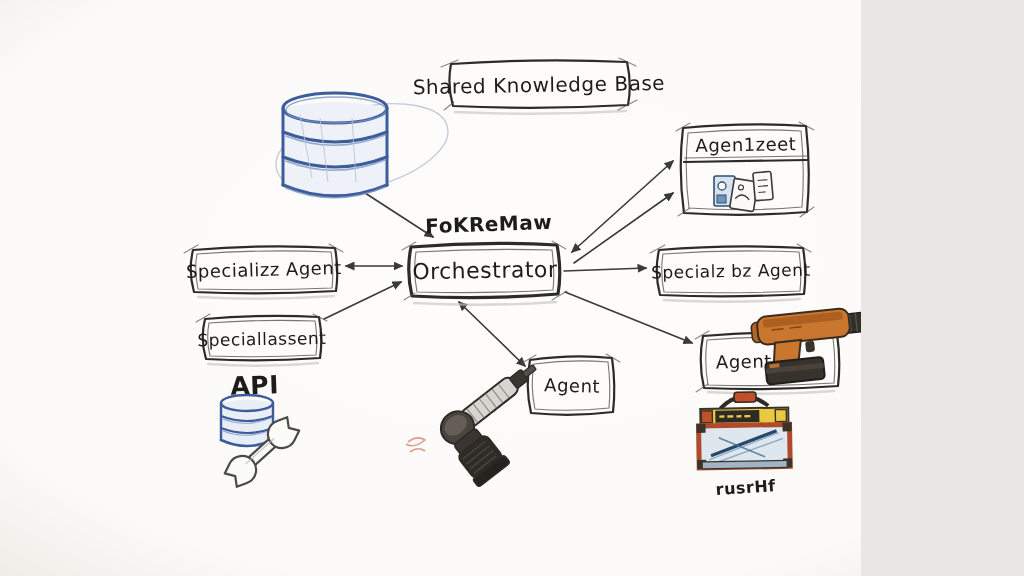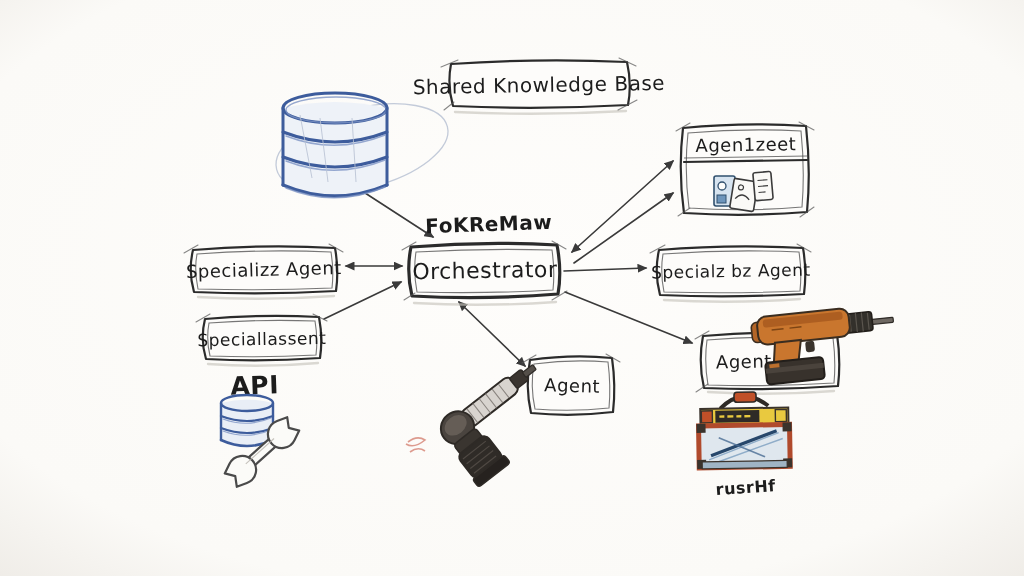--- a/index.html
+++ b/index.html
@@ -1,16 +1,16 @@
 <!DOCTYPE html>
 <html><head>
 <meta charset="utf-8">
 <style>
   html,body{margin:0;padding:0;background:#e9e7e3;}
-  .stage{position:relative;width:1024px;height:576px;overflow:hidden;background:#c2410c;
+  .stage{position:relative;width:861px;height:576px;overflow:hidden;background:#c2410c;
          font-family:"DejaVu Sans", sans-serif;}
   svg{position:absolute;left:0;top:0;}
   .boxline{fill:#fdfcfa;stroke:#2b2b2b;stroke-width:2.2;stroke-linecap:round;stroke-linejoin:round;}
   .boxline.heavy{stroke-width:3.2;}
   .innerline{fill:none;stroke:#4a4a4a;stroke-width:1.1;opacity:.75;}
   .tick{stroke:#555;stroke-width:1.1;opacity:.7;stroke-linecap:round;}
   .smudge{stroke:#c8c4bd;stroke-width:2.4;opacity:.65;fill:none;stroke-linecap:round;}
   .arrow{stroke:#3a3a3a;stroke-width:1.6;fill:none;stroke-linecap:round;}
   .hand{fill:#1c1c1c;font-family:"DejaVu Sans", sans-serif;letter-spacing:.5px;}
   .blue{stroke:#3d5c9c;fill:none;stroke-linecap:round;}

